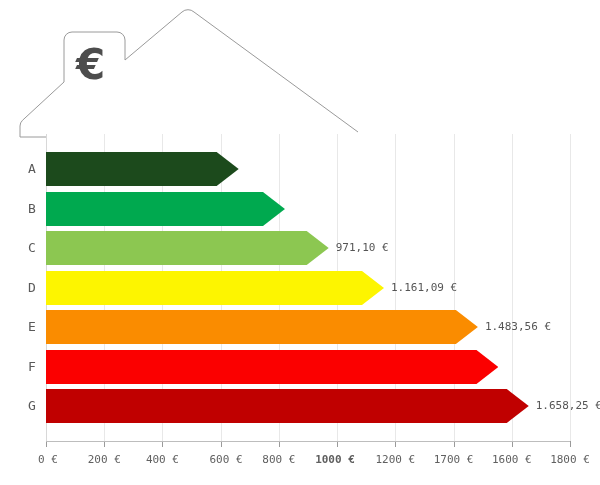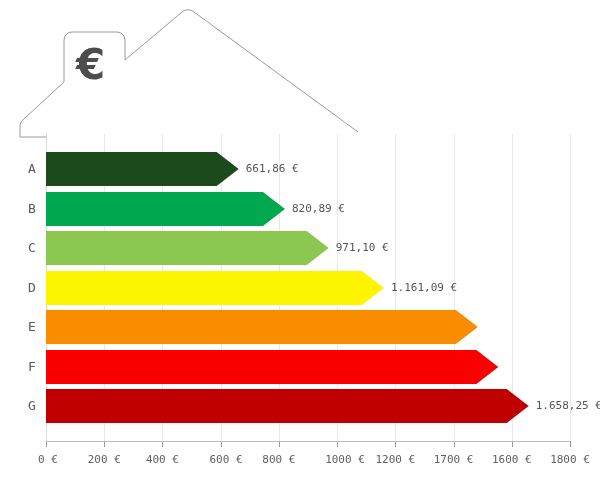--- a/index.html
+++ b/index.html
@@ -76,21 +76,21 @@
       <div class="tick" style="left: 162.444px;"></div>
       <div class="ticklabel" style="left: 162.444px;">400 €</div>
       <div class="gridline" style="left: 220.667px;"></div>
       <div class="tick" style="left: 220.667px;"></div>
       <div class="ticklabel" style="left: 226px;">600 €</div>
       <div class="gridline" style="left: 278.889px;"></div>
       <div class="tick" style="left: 278.889px;"></div>
       <div class="ticklabel" style="left: 278.889px;">800 €</div>
       <div class="gridline" style="left: 337.111px;"></div>
       <div class="tick" style="left: 337.111px;"></div>
-      <div class="ticklabel" style="left: 345px;">1000 €</div>
+      <div class="ticklabel" style="left: 335px; font-weight: bold;">1000 €</div>
       <div class="gridline" style="left: 395.333px;"></div>
       <div class="tick" style="left: 395.333px;"></div>
       <div class="ticklabel" style="left: 395.333px;">1200 €</div>
       <div class="gridline" style="left: 453.556px;"></div>
       <div class="tick" style="left: 453.556px;"></div>
       <div class="ticklabel" style="left: 453.556px;">1700 €</div>
       <div class="gridline" style="left: 511.778px;"></div>
       <div class="tick" style="left: 511.778px;"></div>
       <div class="ticklabel" style="left: 511.778px;">1600 €</div>
       <div class="gridline" style="left: 570px;"></div>
@@ -101,30 +101,28 @@
   <div class="axis-base"></div>
 
   <div class="rows">
       <div class="row" style="top: 152px;">
         <div class="rowlabel">A</div>
         <div class="bar" style="width: 192.675px;">
           <svg width="192.6748" height="34" viewBox="0 0 192.6748 34">
             <path d="M 0 0 L 170.6748 0 L 192.6748 17 L 170.6748 34 L 0 34 Z" fill="#1c4a1c"></path>
           </svg>
         </div>
-        <div class="barvalue" style="left: 245.675px;">661,86 €</div>
       </div>
       <div class="row" style="top: 191.5px;">
         <div class="rowlabel">B</div>
         <div class="bar" style="width: 238.97px;">
           <svg width="238.97019999999998" height="34" viewBox="0 0 238.97019999999998 34">
             <path d="M 0 0 L 216.97019999999998 0 L 238.97019999999998 17 L 216.97019999999998 34 L 0 34 Z" fill="#00a94f"></path>
           </svg>
         </div>
-        <div class="barvalue" style="left: 291.97px;">820,89 €</div>
       </div>
       <div class="row" style="top: 231px;">
         <div class="rowlabel">C</div>
         <div class="bar" style="width: 282.698px;">
           <svg width="282.698" height="34" viewBox="0 0 282.698 34">
             <path d="M 0 0 L 260.698 0 L 282.698 17 L 260.698 34 L 0 34 Z" fill="#8cc751"></path>
           </svg>
         </div>
         <div class="barvalue" style="left: 335.698px;">971,10 €</div>
       </div>
@@ -137,20 +135,21 @@
         </div>
         <div class="barvalue" style="left: 391.006px;">1.161,09 €</div>
       </div>
       <div class="row" style="top: 310px;">
         <div class="rowlabel">E</div>
         <div class="bar" style="width: 431.881px;">
           <svg width="431.88079999999997" height="34" viewBox="0 0 431.88079999999997 34">
             <path d="M 0 0 L 409.88079999999997 0 L 431.88079999999997 17 L 409.88079999999997 34 L 0 34 Z" fill="#fa8c00"></path>
           </svg>
         </div>
+        <div class="barvalue" style="left: 484.881px;">1.483,56 €</div>
       </div>
       <div class="row" style="top: 349.5px;">
         <div class="rowlabel">F</div>
         <div class="bar" style="width: 452.474px;">
           <svg width="452.474" height="34" viewBox="0 0 452.474 34">
             <path d="M 0 0 L 430.474 0 L 452.474 17 L 430.474 34 L 0 34 Z" fill="#fb0000"></path>
           </svg>
         </div>
       </div>
       <div class="row" style="top: 389px;">

